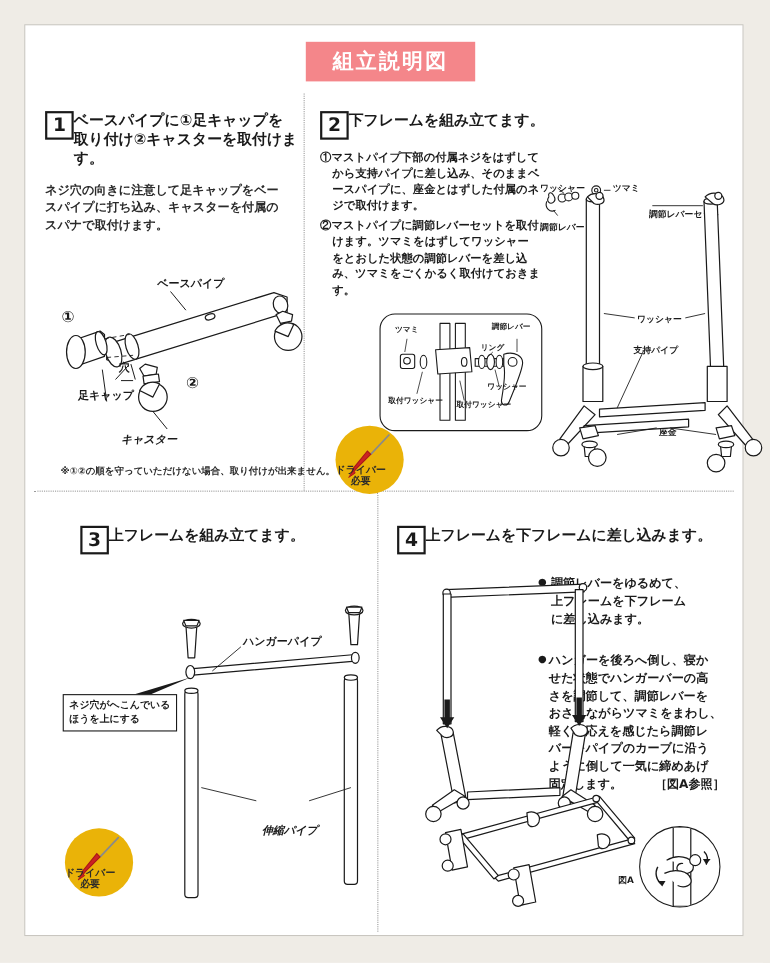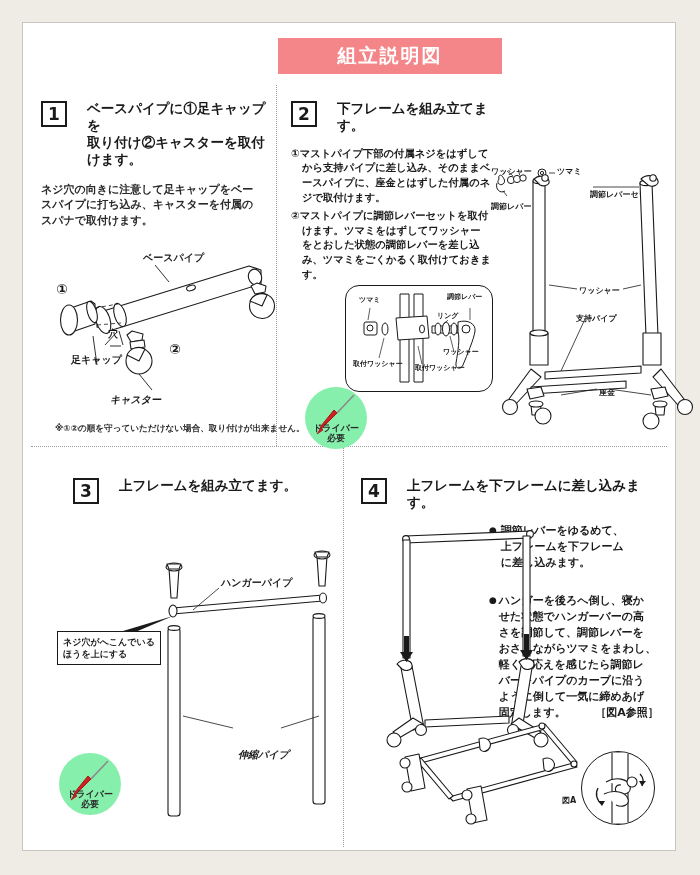--- a/index.html
+++ b/index.html
@@ -26,21 +26,21 @@
     width: 654px;
     height: 829px;
     background: #ffffff;
     border: 1px solid #c9c6c0;
     box-sizing: border-box;
   }
   
   .title-banner {
     position: absolute;
     left: 255px; top: 15px;
-    width: 224px; height: 36px;
+    width: 154px; height: 36px;
     background: #f4868a;
     display: flex;
     align-items: center;
     justify-content: center;
   }
   .title-banner span {
     color: #ffffff;
     font-size: 19px;
     font-weight: bold;
     letter-spacing: 2px;
@@ -76,42 +76,42 @@
     box-sizing: border-box;
     display: flex;
     align-items: center;
     justify-content: center;
     font-size: 17px;
     font-weight: bold;
     flex: 0 0 auto;
     line-height: 1;
   }
   .step-title {
-    margin-left: 20px;
+    margin-left: 0;
     font-size: 13.5px;
     font-weight: bold;
     line-height: 1.25;
     padding-top: 1px;
-    font-family: Liberation Mono, monospace;
   }
   .step-body {
     font-size: 11px;
     line-height: 1.45;
     font-weight: bold;
     color: #2a2a2a;
   }
   .step-body p { margin: 0; }
   .num-list { margin: 0; padding: 0; list-style: none; }
   .num-list li {
     font-size: 10.3px;
     line-height: 1.42;
     font-weight: bold;
     margin-bottom: 4px;
     padding-left: 11px;
     text-indent: -11px;
+    font-family: Liberation Serif, serif;
   }
   .footnote {
     position: absolute;
     font-size: 8.6px;
     font-weight: bold;
     color: #2b2b2b;
   }
   
   .lbl {
     position: absolute;
@@ -131,24 +131,24 @@
     font-size: 9px;
     font-weight: bold;
     line-height: 1.35;
     white-space: nowrap;
   }
   
   .sd-badge {
     position: absolute;
     width: 62px; height: 62px;
     border-radius: 50%;
-    background: #86efac;
+    background: #eab308;
     display: flex;
     flex-direction: column;
-    align-items: center;
+    align-items: flex-start;
     justify-content: flex-end;
     padding-bottom: 5px;
     box-sizing: border-box;
   }
   .sd-badge .sd-text {
     font-size: 9px;
     font-weight: bold;
     text-align: center;
     line-height: 1.1;
     color: #2a2a2a;

